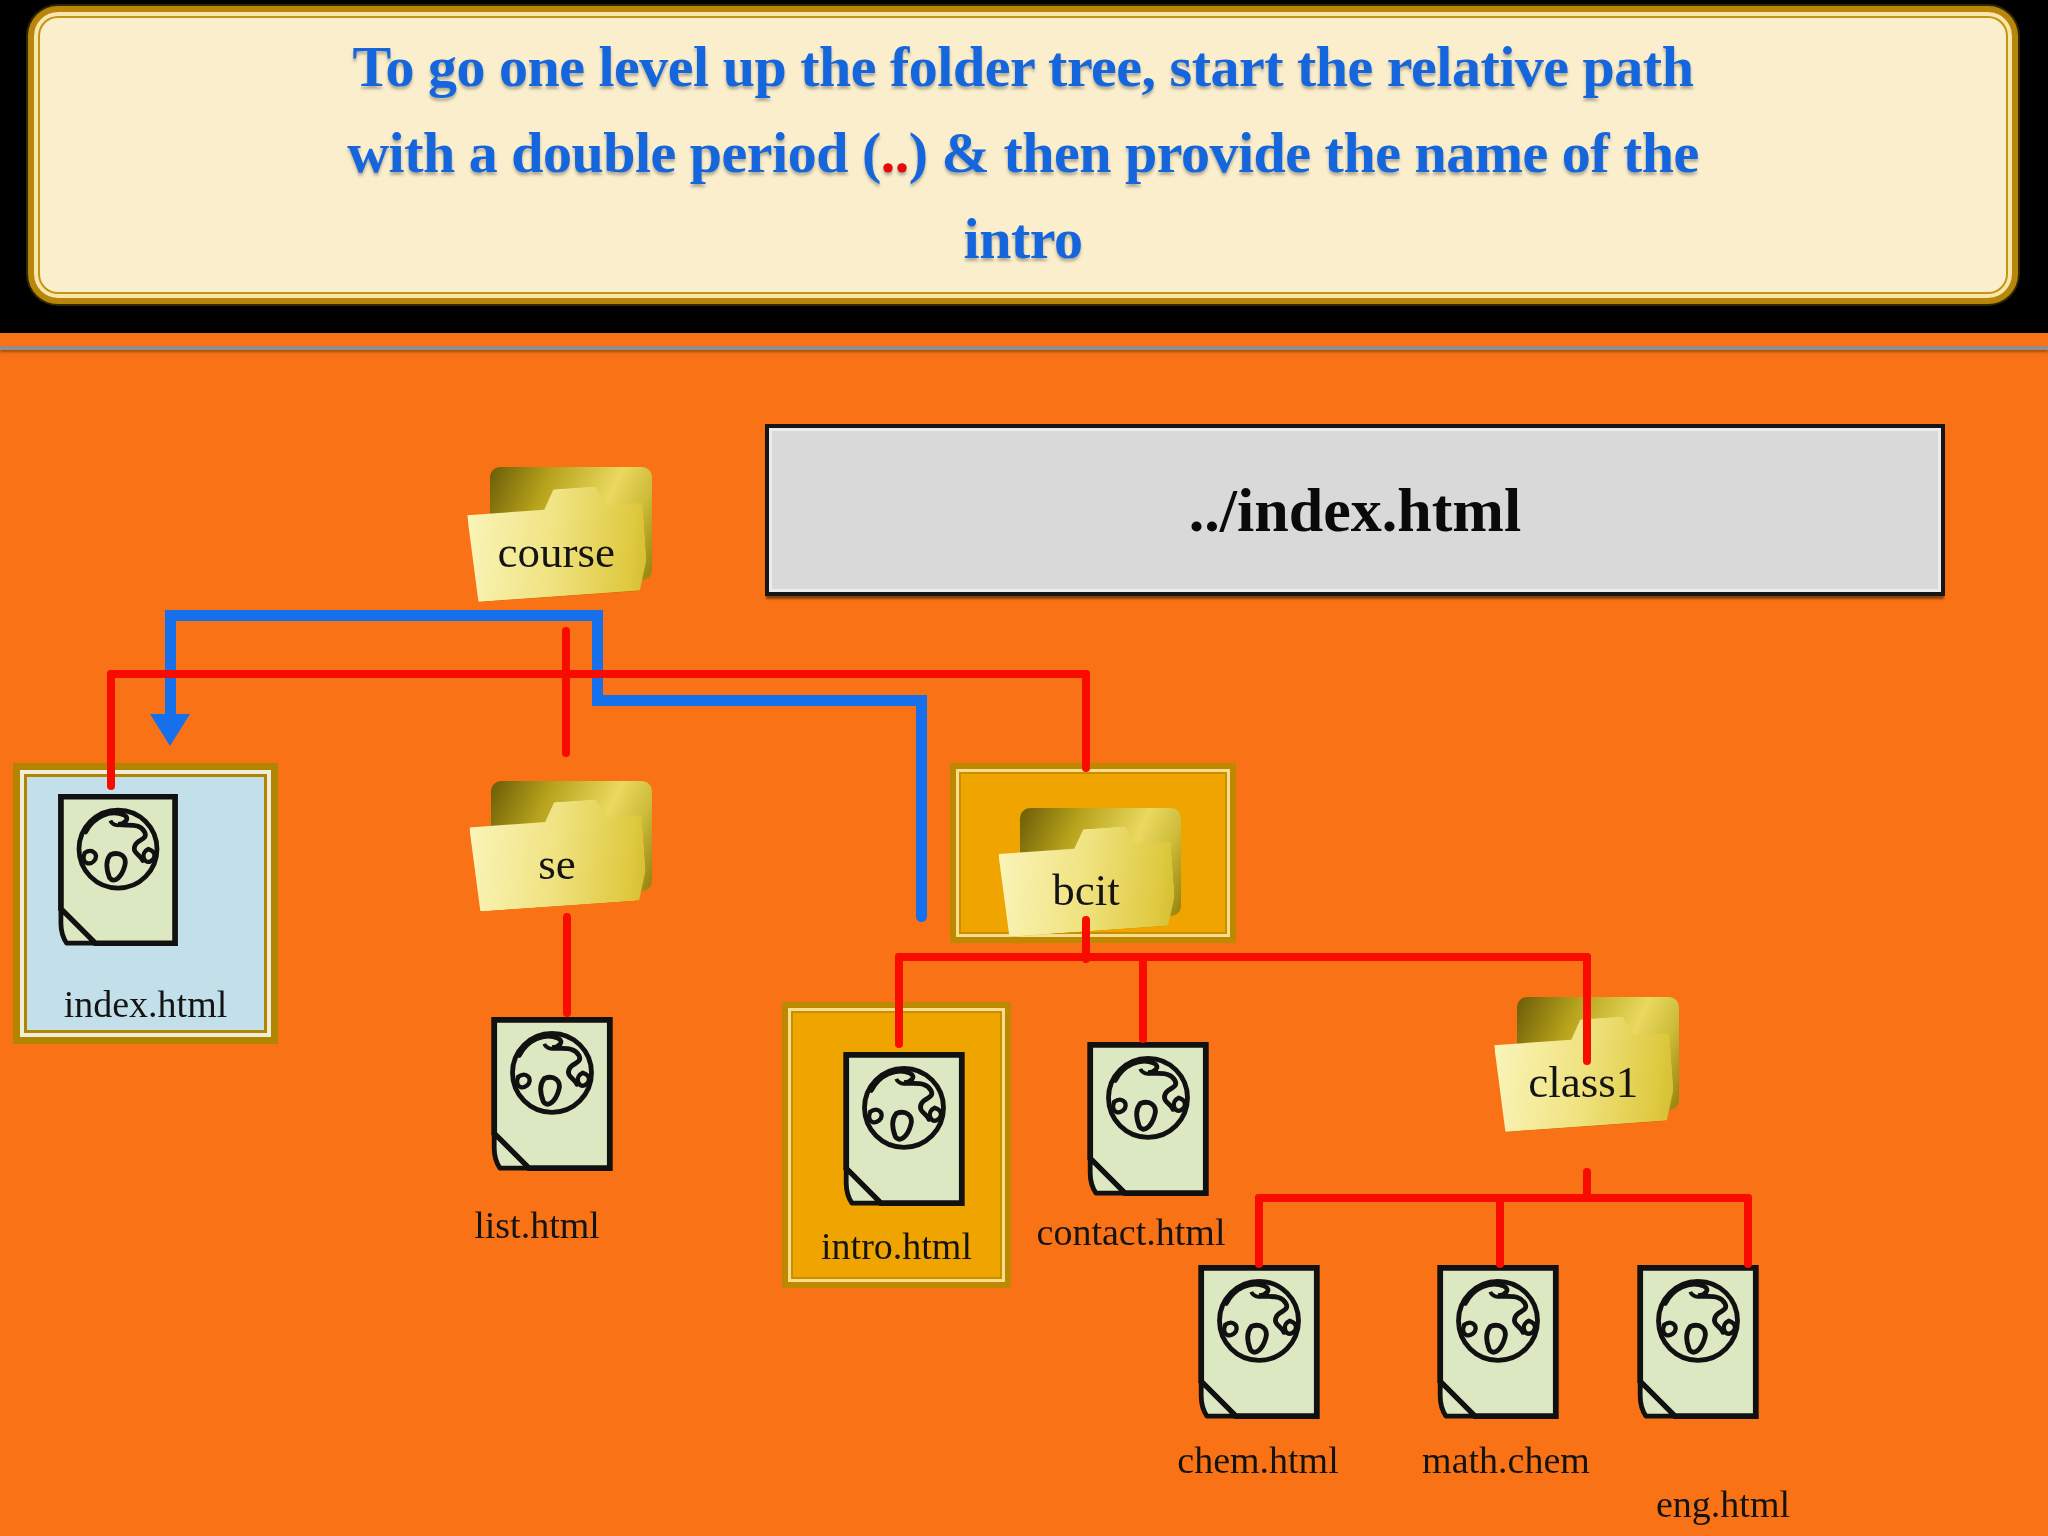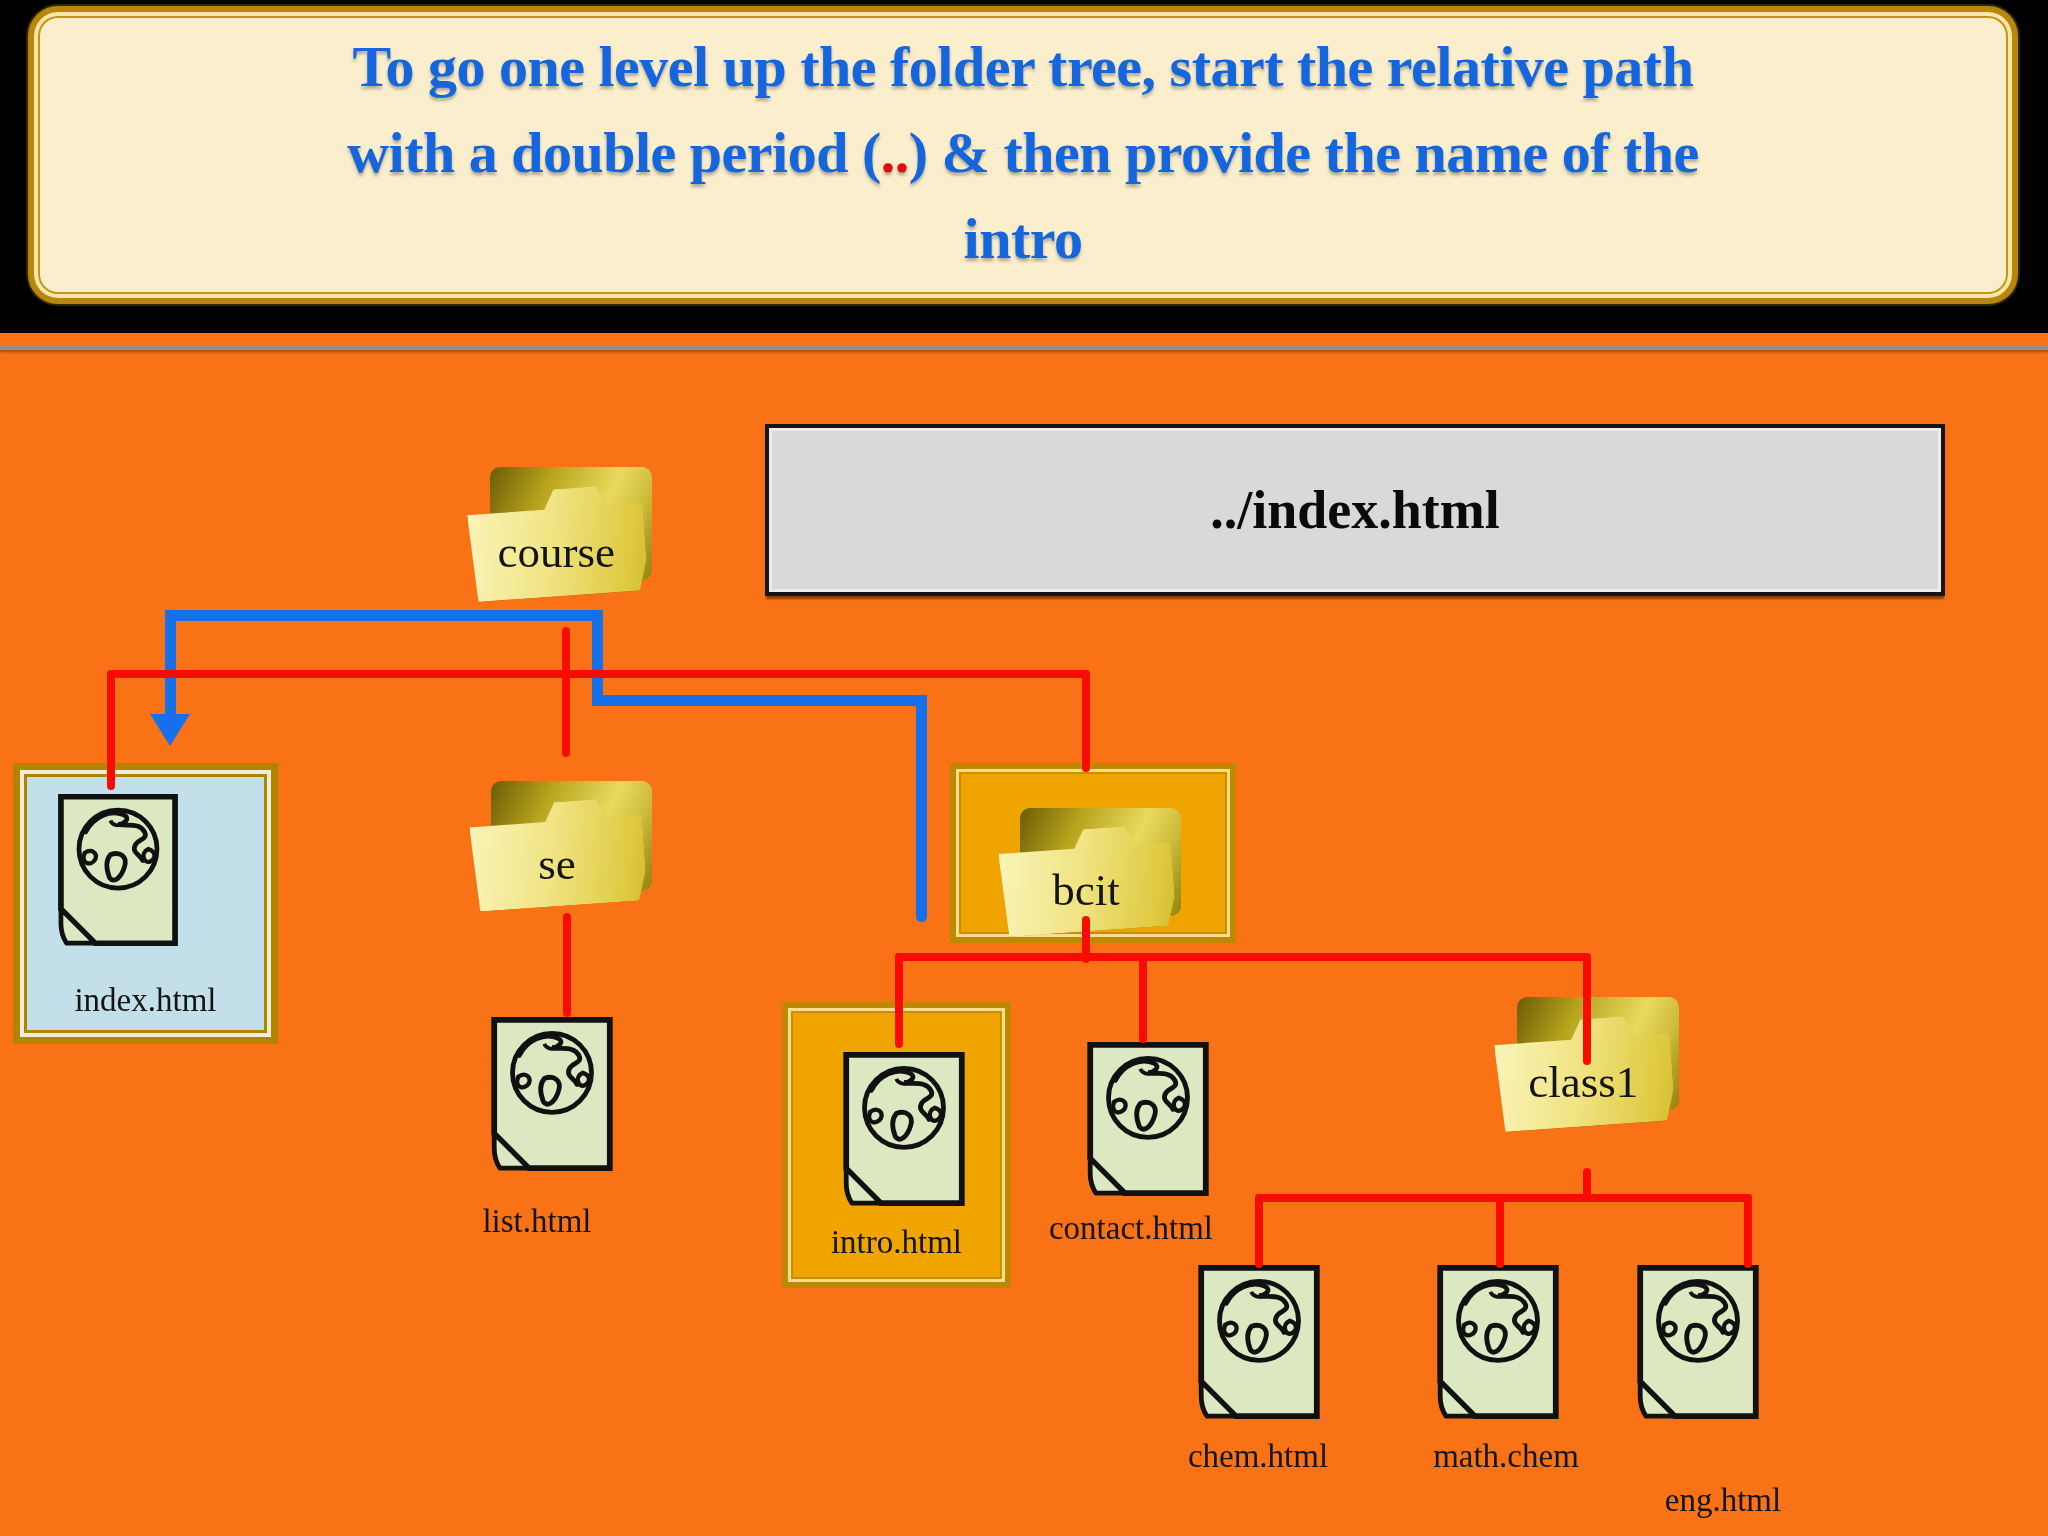--- a/index.html
+++ b/index.html
@@ -26,21 +26,21 @@
   .title .dots{color:var(--accent-red,#e30b0b);}
   .rule{position:absolute;left:0;top:346px;width:2048px;height:4px;background:#8f8f8f;
         box-shadow:0 2px 3px rgba(0,0,0,.35);}
   
   .path-box{
     position:absolute;left:765px;top:424px;width:1180px;height:172px;box-sizing:border-box;
     background:var(--path-box-fill,#d9d9d9);
     border:4px solid #161616;
     box-shadow:inset 0 0 0 3px #ececec, 0 4px 2px -1px rgba(0,0,0,.45);
     display:flex;align-items:center;justify-content:center;
-    font-size:54px;font-weight:bold;color:#0a0a0a;z-index:2;
+    font-size:62px;font-weight:bold;color:#0a0a0a;z-index:2;
   }
   
   .red{position:absolute;background:var(--connector-red,#f90c00);border-radius:4px;z-index:4;}
   .blue{position:absolute;background:var(--arrow-blue,#1770eb);z-index:3;}
   .blue-arrowhead{
     position:absolute;width:0;height:0;z-index:3;
     border-left:20px solid transparent;border-right:20px solid transparent;
     border-top:32px solid var(--arrow-blue,#1770eb);
   }
   
@@ -68,21 +68,21 @@
     transform:rotate(-4deg);transform-origin:50% 100%;
     box-shadow:2px 3px 4px rgba(90,80,10,.45);
   }
   .f-label{
     position:absolute;left:0;right:10%;top:46%;text-align:center;z-index:3;
     font-size:45px;color:#141414;
   }
   
   .page{position:absolute;z-index:2;}
   .node-label{
-    position:absolute;z-index:5;font-size:33px;color:#141414;text-align:center;white-space:nowrap;
+    position:absolute;z-index:5;font-size:38px;color:#141414;text-align:center;white-space:nowrap;
   }
   .hidden-defs{position:absolute;width:0;height:0;overflow:hidden;}
 </style>
 </head>
 <body>
 
 <div class="stage">
 
   <svg class="hidden-defs" aria-hidden="true">
     <defs>

